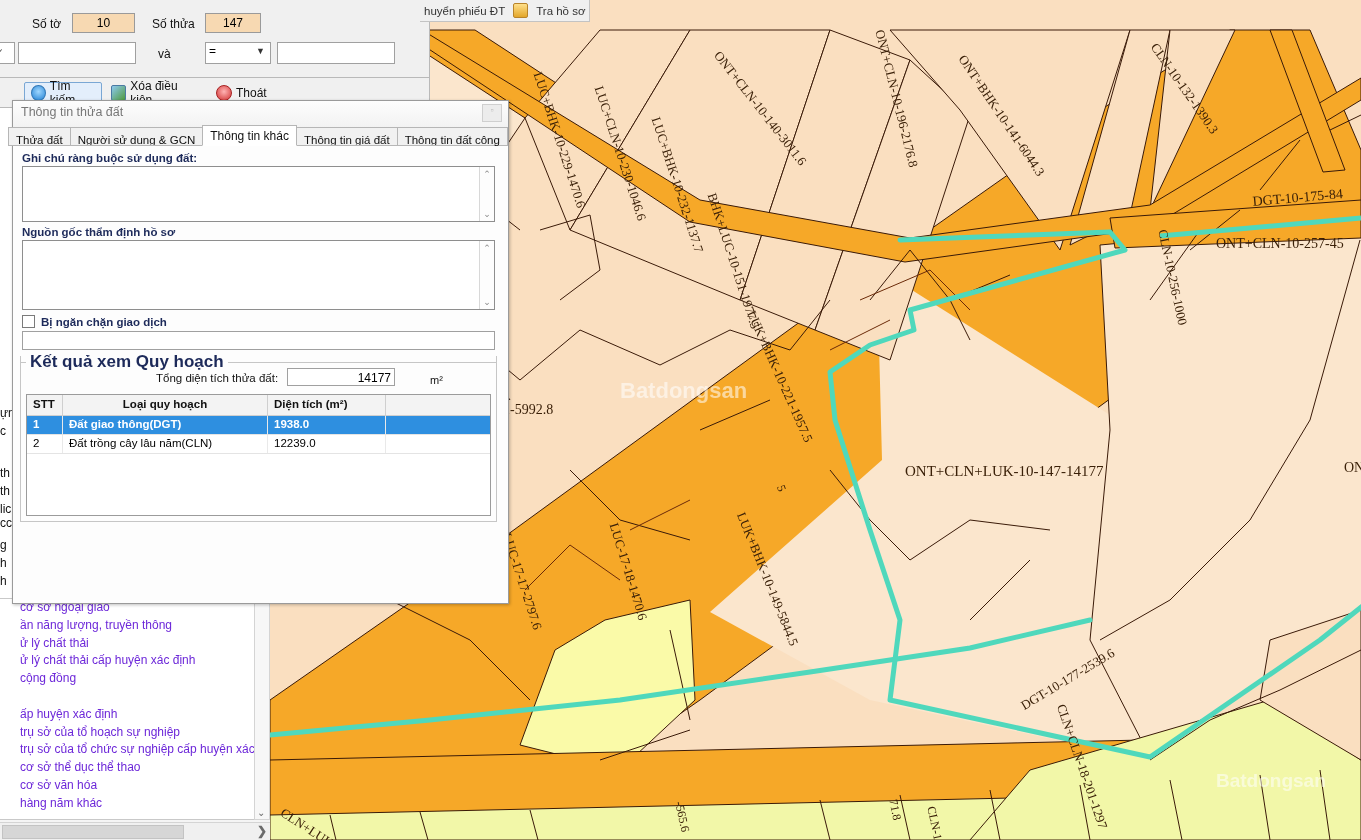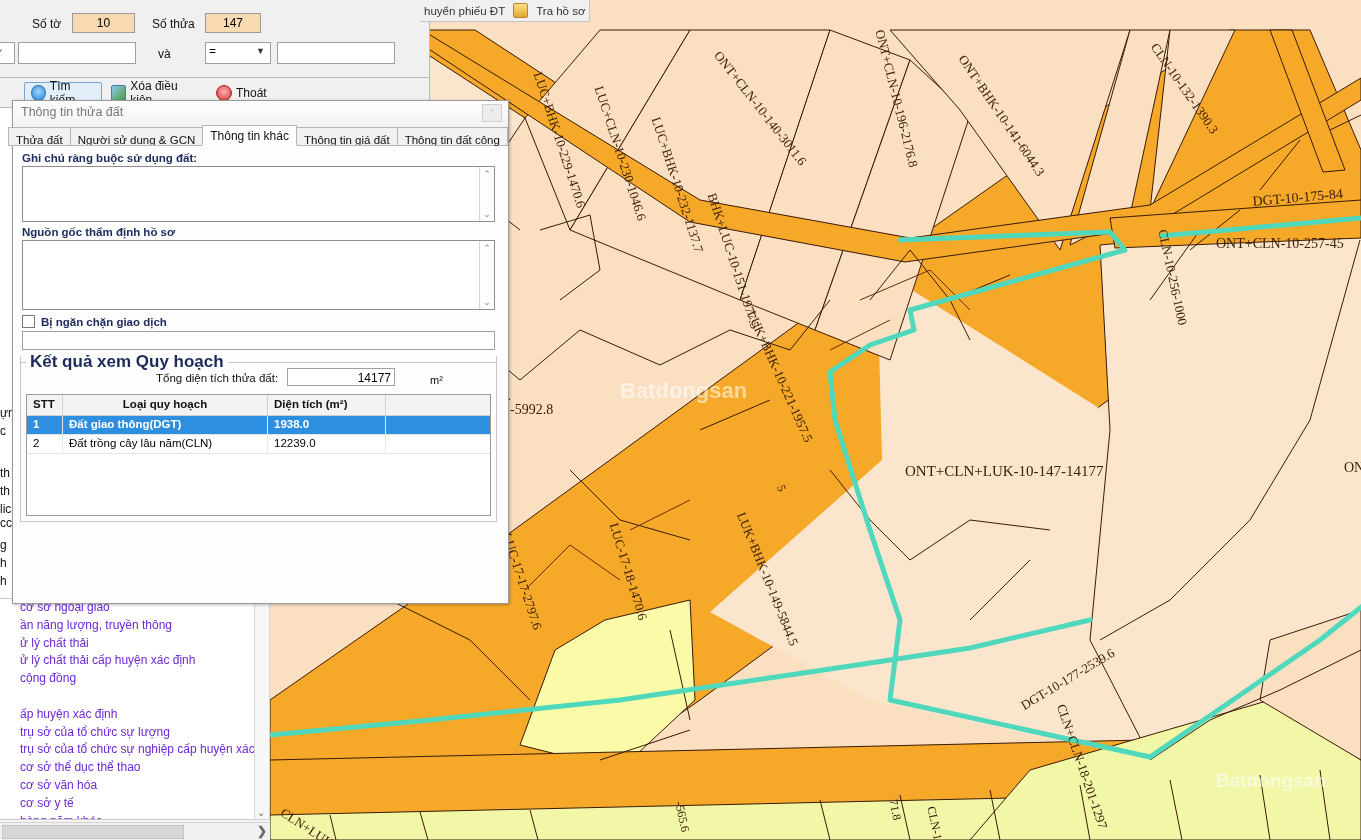--- a/index.html
+++ b/index.html
@@ -276,25 +276,24 @@
   <div id="edgeSb"></div>
 
   <div id="lowList">
       <div class="litem">cơ sở ngoại giao</div>
       <div class="litem">ần năng lượng, truyền thông</div>
       <div class="litem">ử lý chất thải</div>
       <div class="litem">ử lý chất thải cấp huyện xác định</div>
       <div class="litem">cộng đồng</div>
       <div class="litem"></div>
       <div class="litem">ấp huyện xác định</div>
-      <div class="litem">trụ sở của tổ chức sự lượng</div>
+      <div class="litem">trụ sở của tổ hoạch sự nghiệp</div>
       <div class="litem">trụ sở của tổ chức sự nghiệp cấp huyện xác định</div>
       <div class="litem">cơ sở thể dục thể thao</div>
       <div class="litem">cơ sở văn hóa</div>
-      <div class="litem">cơ sở y tế</div>
       <div class="litem">hàng năm khác</div>
     </div>
   <div id="listSb">
     <span class="dn">⌄</span>
   </div>
   <div id="hScroll">
     <div id="hThumb"></div>
     <span id="hRight">❯</span>
   </div>
 </div>

